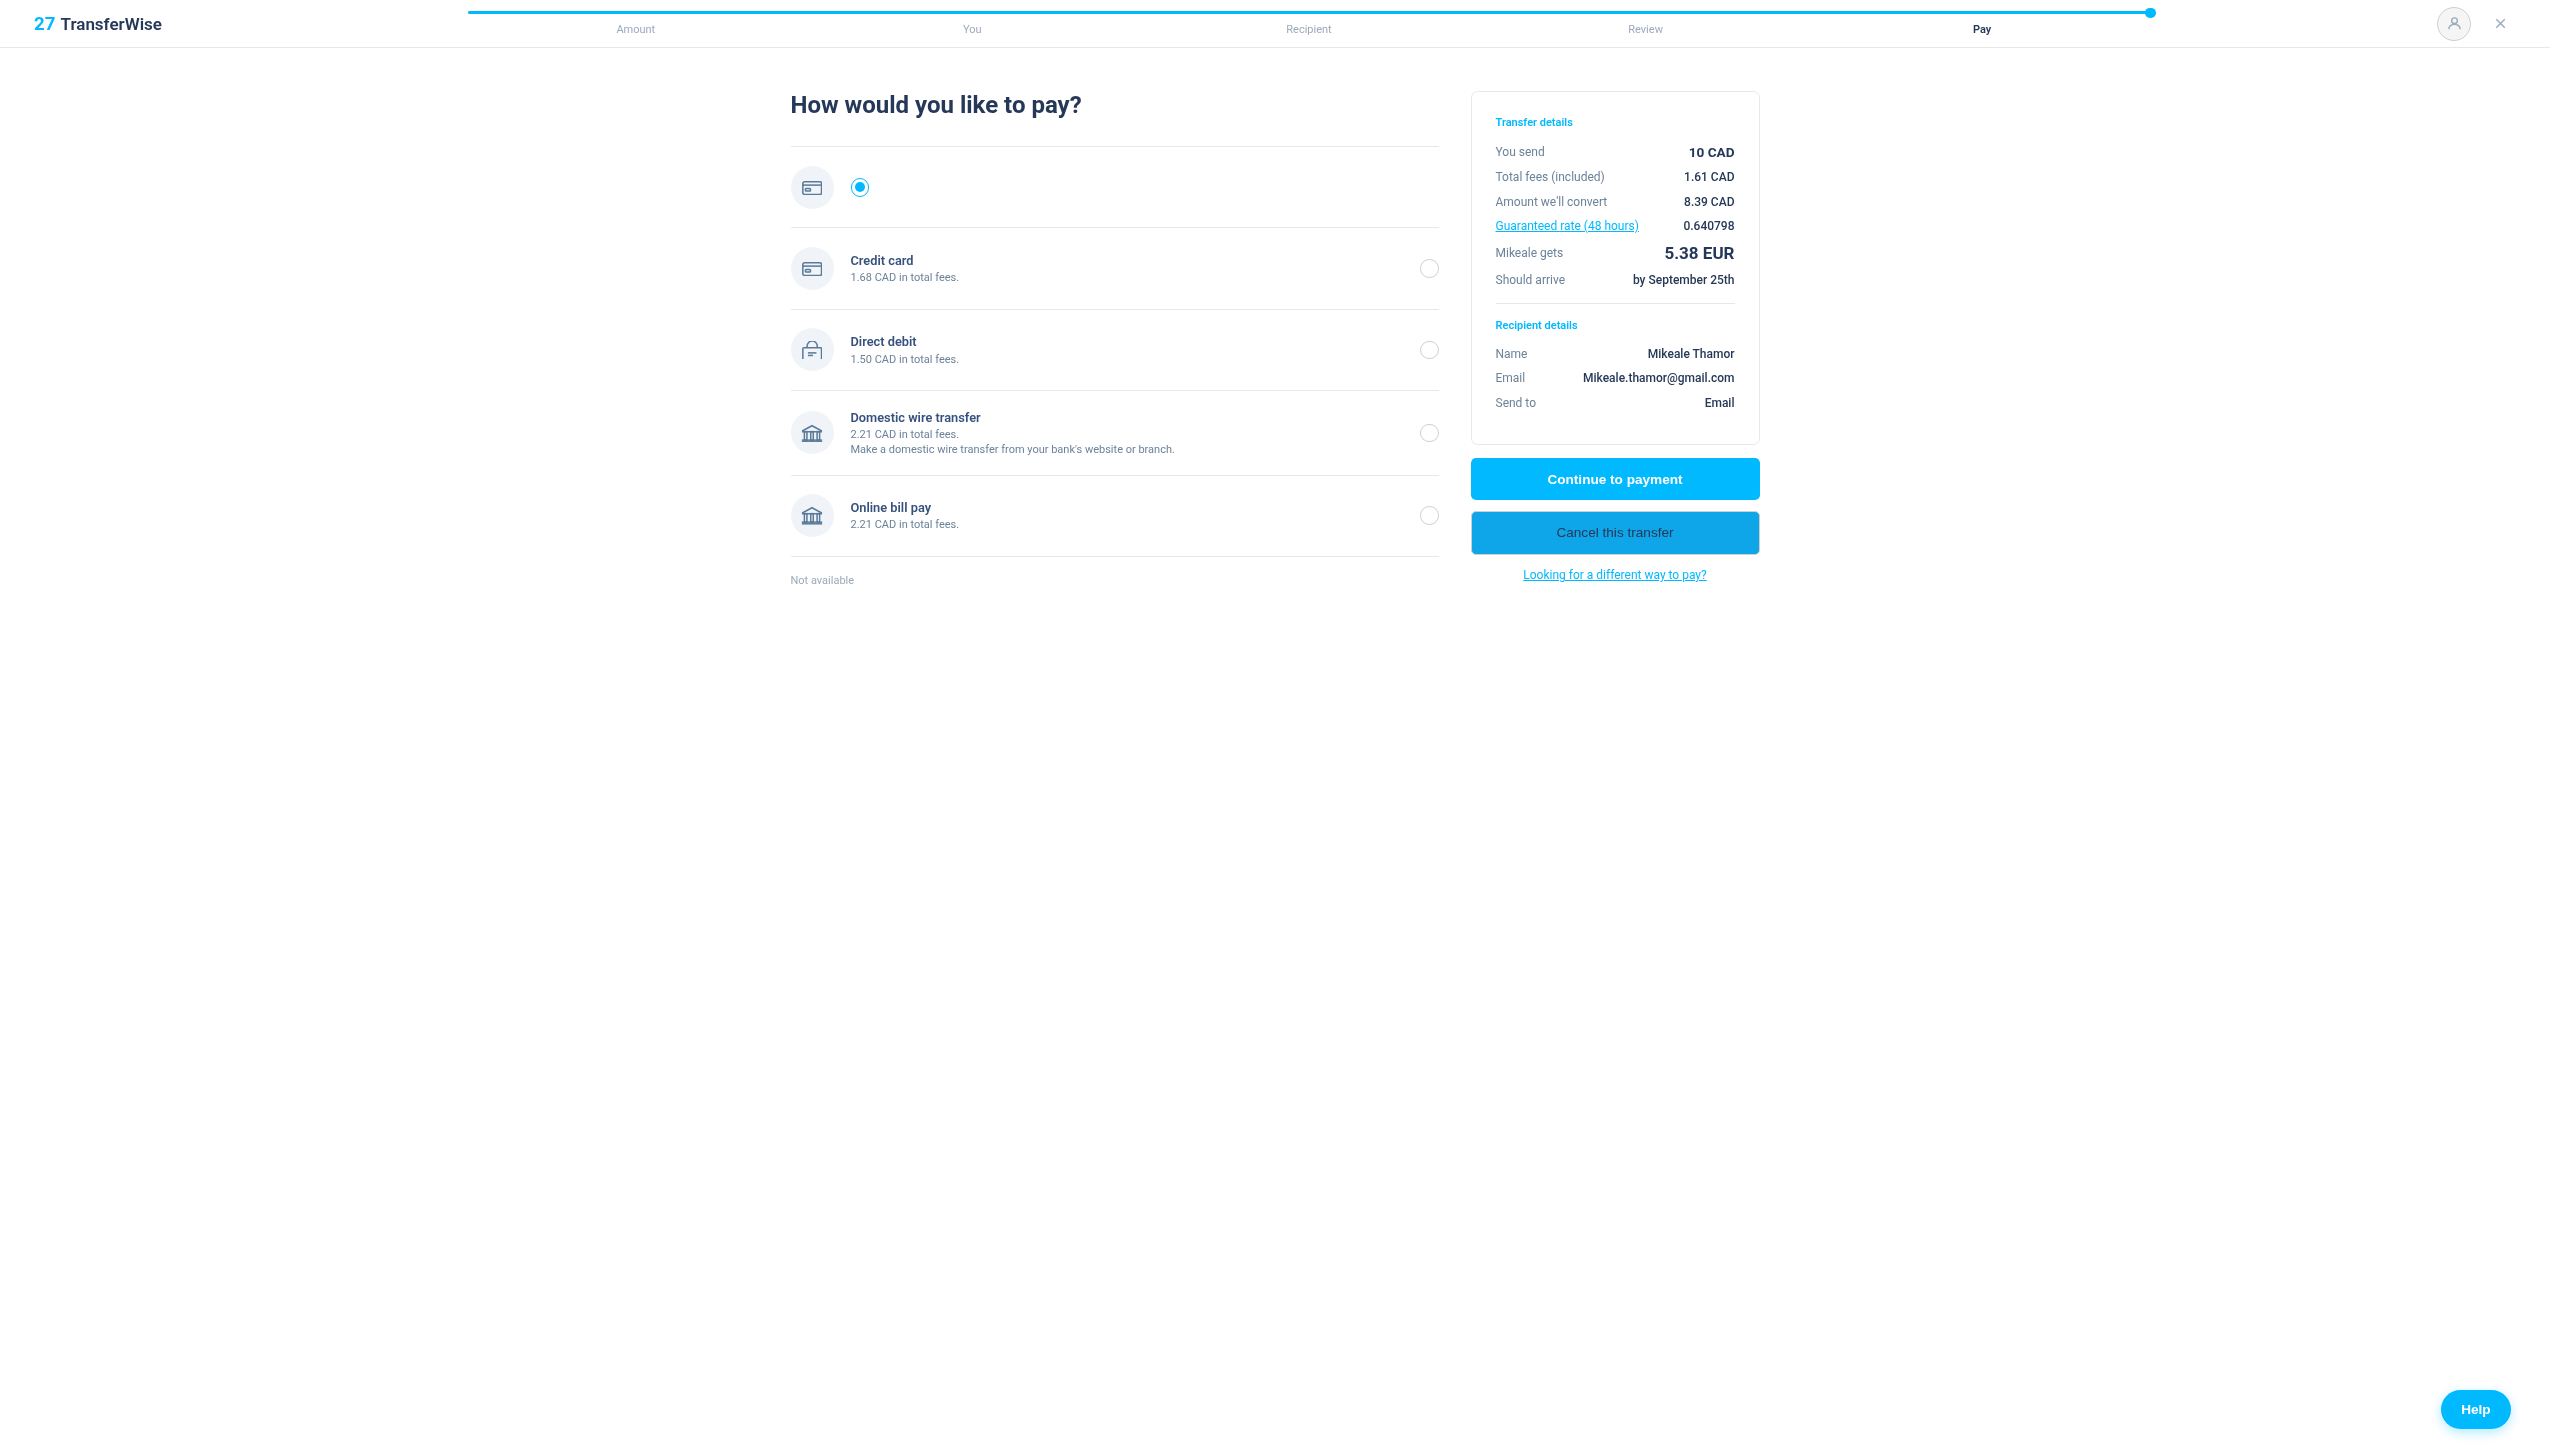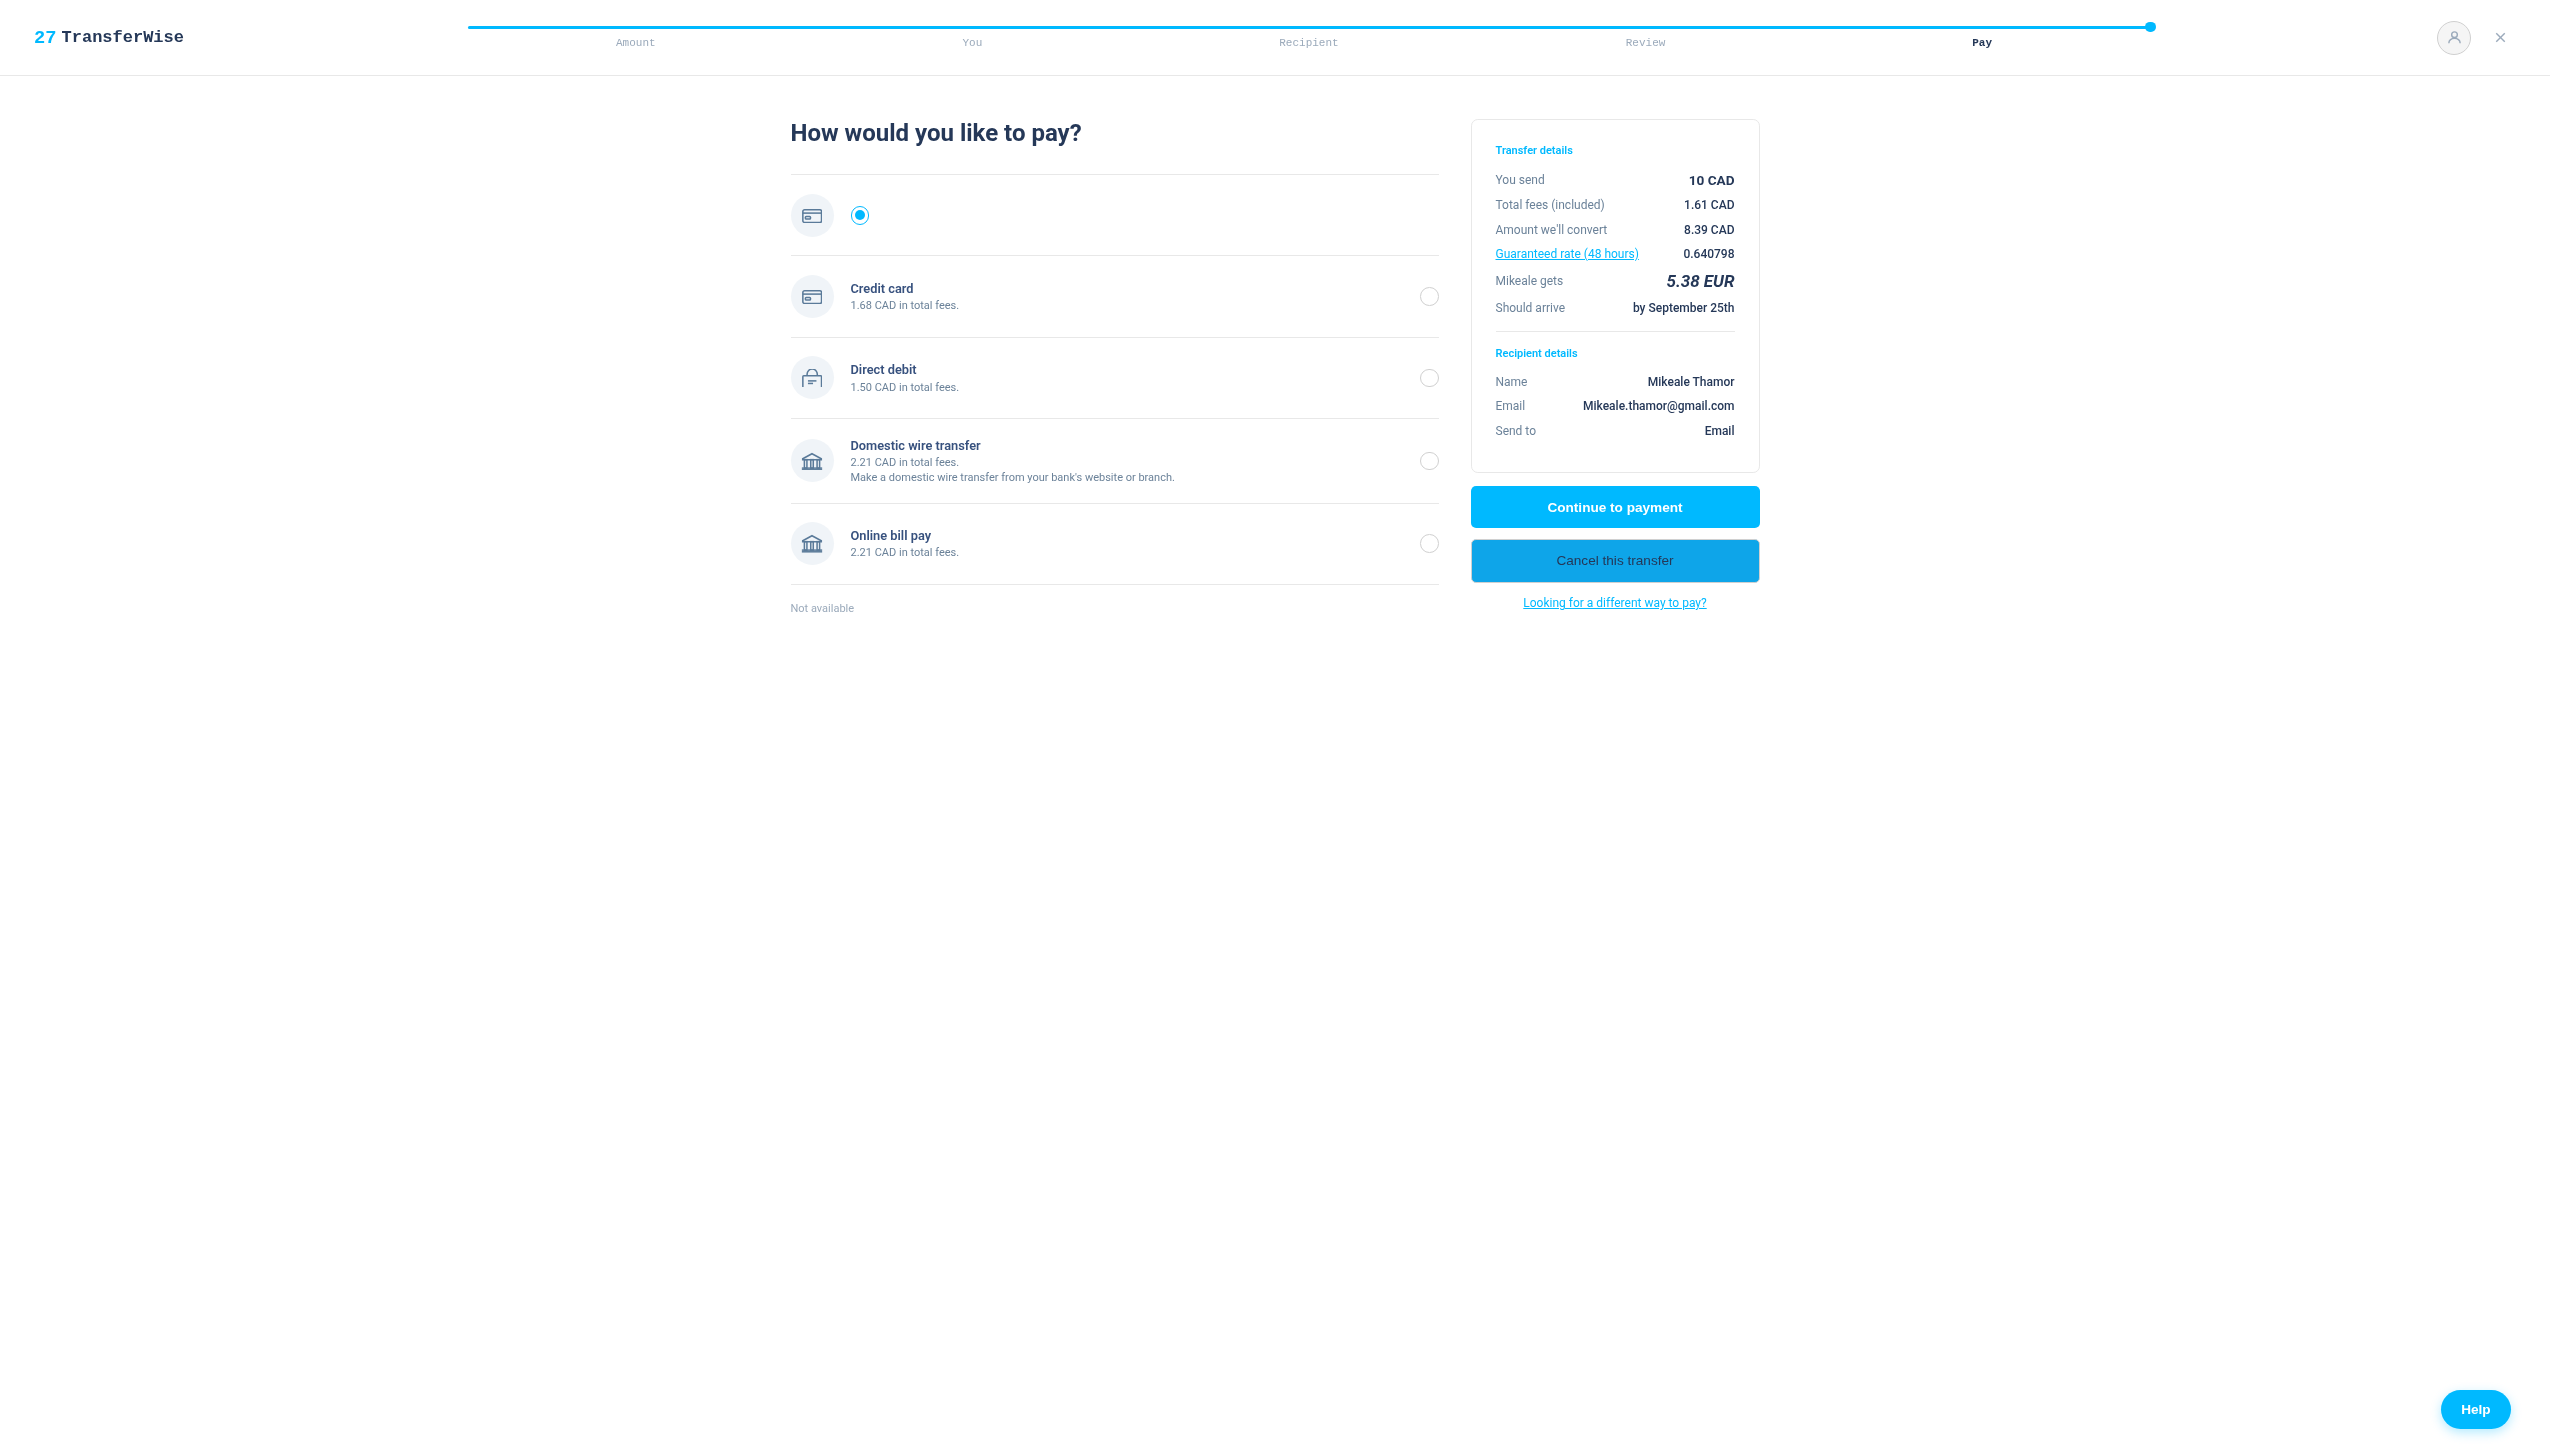--- a/index.html
+++ b/index.html
@@ -3,24 +3,23 @@
   <meta charset="utf-8">
   <style>
     * { box-sizing: border-box; margin: 0; padding: 0; }
     body { font-family: -apple-system, BlinkMacSystemFont, 'Segoe UI', Roboto, sans-serif; background: #fff; color: #253858; }
 
     
     .header {
       display: flex;
       align-items: center;
       padding: 0 34px;
-      height: 76px;
+      height: 48px;
       border-bottom: 0.9px solid #e8e8e8;
       position: relative;
-      font-family: Liberation Mono, monospace;
     }
     .logo-area {
       display: flex;
       align-items: center;
       gap: 5.1px;
       min-width: 153px;
     }
     .logo-icon {
       color: #00b9ff;
       font-weight: bold;
@@ -236,21 +235,20 @@
       text-align: right;
     }
     .detail-value.bold {
       font-size: 13.6px;
       font-weight: 700;
     }
     .detail-value.large {
       font-size: 17px;
       font-weight: 700;
       color: #253858;
-      font-style: italic;
     }
     .detail-label.link {
       color: #00b9ff;
       text-decoration: underline;
       cursor: pointer;
     }
     .section-divider {
       border: none;
       border-top: 0.9px solid #e8e8e8;
       margin: 15.3px 0;

